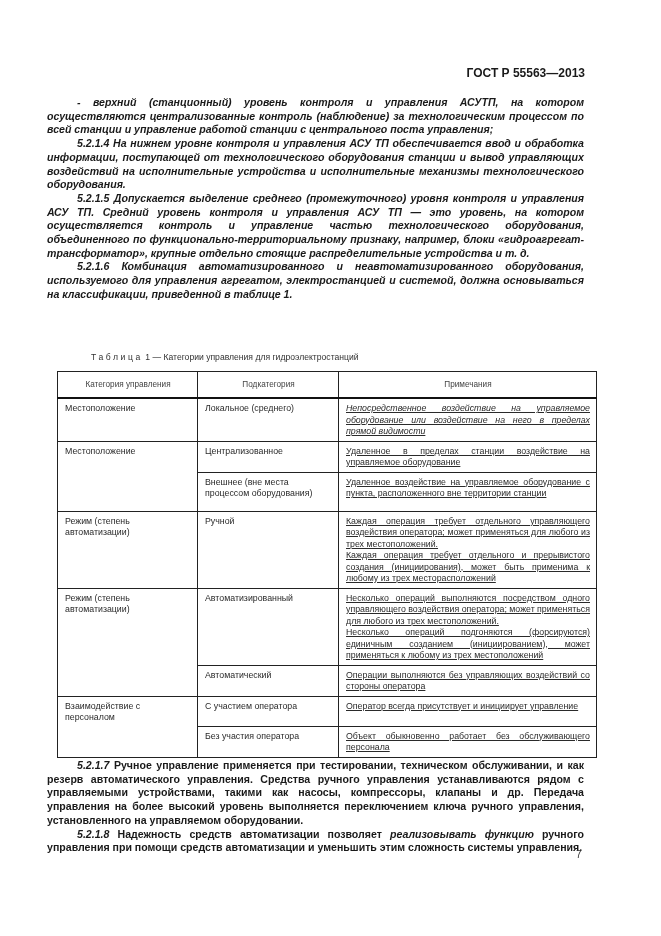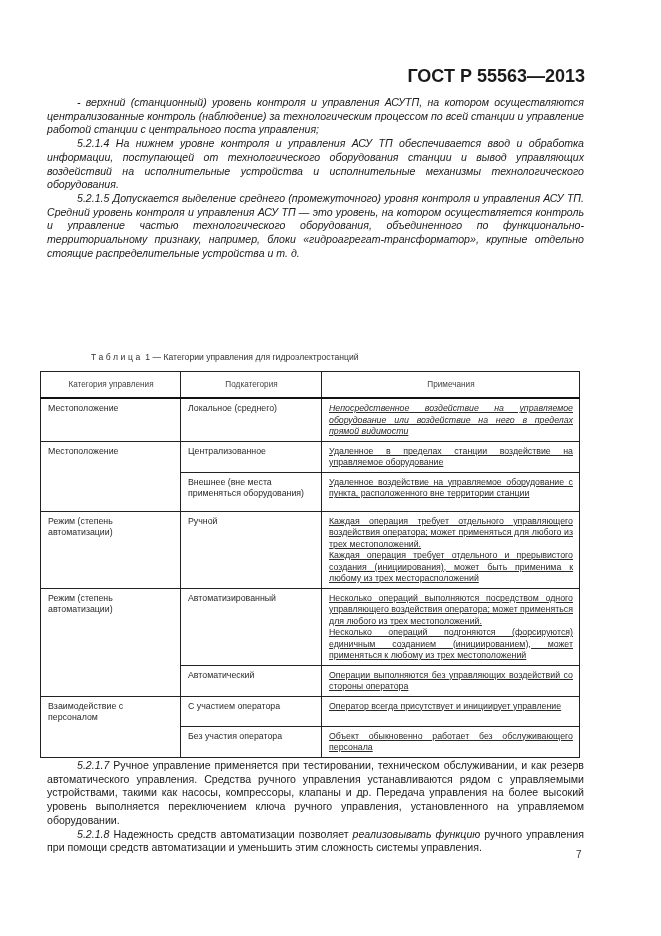--- a/index.html
+++ b/index.html
@@ -1,45 +1,46 @@
 <!DOCTYPE html>
 <html><head>
 <meta charset="utf-8">
 <style>
   html, body { margin: 0; padding: 0; background: #ffffff; }
   body { width: 661px; height: 936px; position: relative; overflow: hidden;
          font-family: "Liberation Sans", sans-serif; color: #1a1a1a; }
-  .header { position: absolute; top: 66px; right: 76px; font-weight: bold; font-size: 18px;
+  .header { position: absolute; top: 66px; right: 76px; font-weight: bold; font-size: 12px;
             font-family: "Liberation Sans", sans-serif; margin-left: 11px; }
   .body-text { position: absolute; left: 47px; width: 537px; font-size: 10.6px; line-height: 13.7px;
                text-align: justify; }
-  .body-text p { margin: 0; text-indent: 30px; }
+  .body-text p { margin: 0; text-indent: 30px; font-weight: bold; }
   .it { font-style: italic; }
   #top-text { top: 96px; }
   .caption { position: absolute; top: 352px; left: 47px; font-size: 8.6px; color: #333; }
   .caption .sp { letter-spacing: 2.6px; margin-left: 44px; }
-  table.tbl { position: absolute; top: 371px; left: 40px; width: 539px; border-collapse: collapse;
+  table.tbl { position: absolute; top: 371px; left: 57px; width: 539px; border-collapse: collapse;
               font-size: 8.8px; line-height: 11.5px; color: #2a2a2a; table-layout: fixed; }
   table.tbl th, table.tbl td { border: 1px solid #222; vertical-align: top; padding: 4px 6px 3px 7px; }
   table.tbl th { font-weight: normal; text-align: center; vertical-align: middle; height: 18px;
                  font-size: 8.2px; color: #444; border-bottom: 2px solid #111; }
   table.tbl td.note { text-align: justify; text-decoration: underline; }
   table.tbl td.note.it { font-style: italic; }
   #bottom-text { top: 759px; }
   .page-num { position: absolute; top: 849px; left: 576px; font-size: 10px; color: #333; }
 </style>
 </head>
 <body>
 
 <div class="header">ГОСТ Р 55563—2013</div>
 
 <div class="body-text it" id="top-text">
   <p>- верхний (станционный) уровень контроля и управления АСУТП, на котором осуществляются централизованные контроль (наблюдение) за технологическим процессом по всей станции и управление работой станции с центрального поста управления;</p>
   <p>5.2.1.4 На нижнем уровне контроля и управления АСУ ТП обеспечивается ввод и обработка информации, поступающей от технологического оборудования станции и вывод управляющих воздействий на исполнительные устройства и исполнительные механизмы технологического оборудования.</p>
   <p>5.2.1.5 Допускается выделение среднего (промежуточного) уровня контроля и управления АСУ ТП. Средний уровень контроля и управления АСУ ТП — это уровень, на котором осуществляется контроль и управление частью технологического оборудования, объединенного по функционально-территориальному признаку, например, блоки «гидроагрегат-трансформатор», крупные отдельно стоящие распределительные устройства и т. д.</p>
+  <p>5.2.1.6 Комбинация автоматизированного и неавтоматизированного оборудования, используемого для управления агрегатом, электростанцией и системой, должна основываться на классификации, приведенной в таблице 1.</p>
 </div>
 
 <div class="caption">
   <span class="sp">Таблица</span><span> 1 — Категории управления для гидроэлектростанций</span>
 </div>
 
 <table class="tbl">
   <colgroup>
       <col style="width:140px">
       <col style="width:141px">
@@ -57,21 +58,21 @@
       <td>Местоположение</td>
       <td>Локальное (среднего)</td>
       <td class="note it">Непосредственное воздействие на управляемое оборудование или воздействие на него в пределах прямой видимости</td>
     </tr>
     <tr style="height:29px">
       <td rowspan="2">Местоположение</td>
       <td>Централизованное</td>
       <td class="note">Удаленное в пределах станции воздействие на управляемое оборудование</td>
     </tr>
     <tr style="height:39px">
-      <td>Внешнее (вне места применяться оборудования)</td>
+      <td>Внешнее (вне места процессом оборудования)</td>
       <td class="note">Удаленное воздействие на управляемое оборудование с пункта, расположенного вне территории станции</td>
     </tr>
     <tr style="height:75px">
       <td>Режим (степень автоматизации)</td>
       <td>Ручной</td>
       <td class="note">
         <div>Каждая операция требует отдельного управляющего воздействия оператора; может применяться для любого из трех местоположений.</div>
         <div>Каждая операция требует отдельного и прерывистого создания (инициирования), может быть применима к любому из трех месторасположений</div>
       </td>
     </tr>

